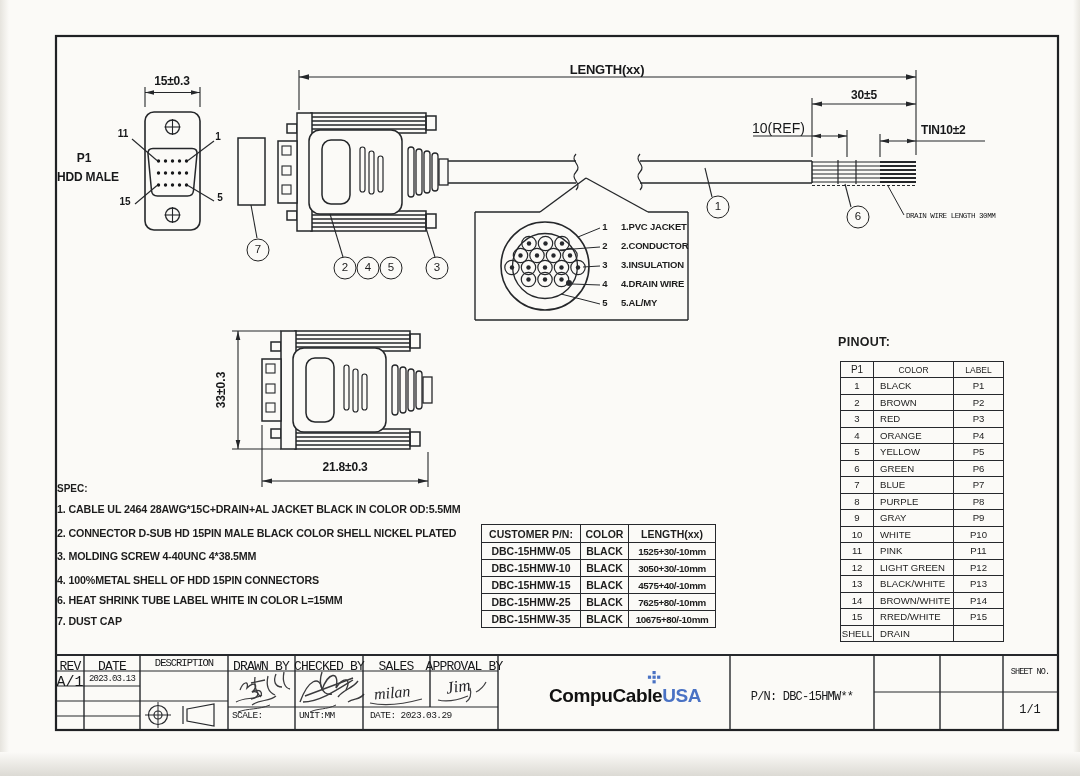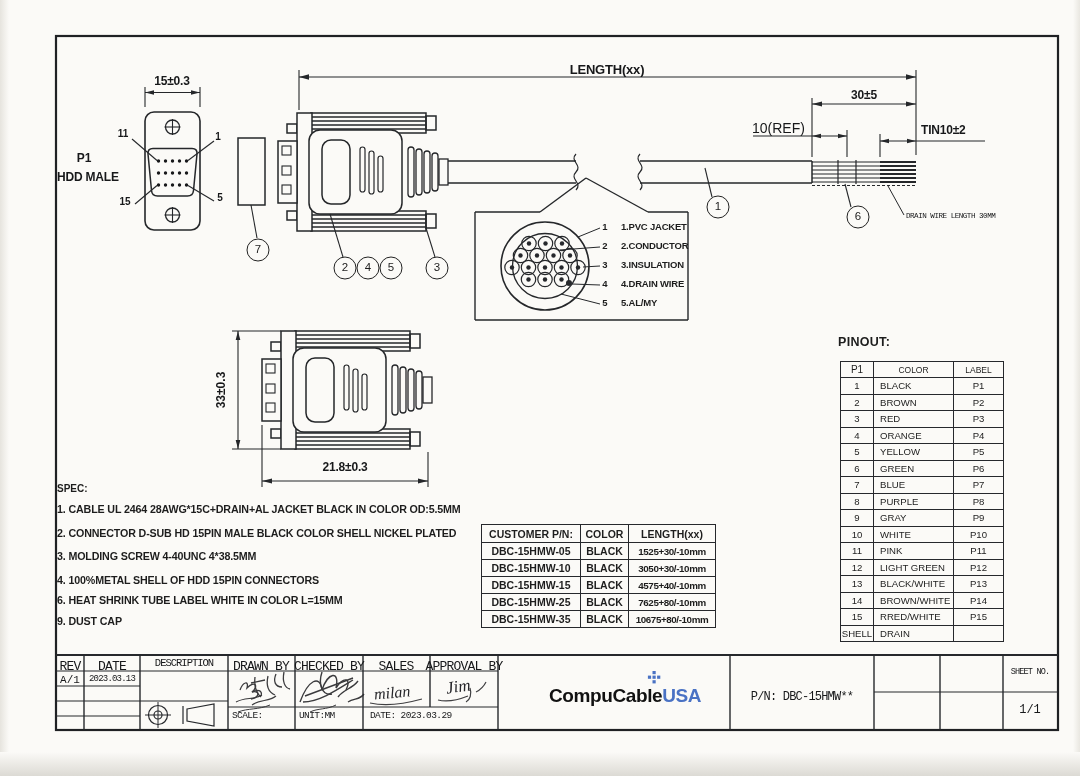--- a/index.html
+++ b/index.html
@@ -407,21 +407,21 @@
 
       <div class="spec-item">2. CONNECTOR D-SUB HD 15PIN MALE BLACK COLOR SHELL NICKEL PLATED</div>
 
       <div class="spec-item">3. MOLDING SCREW 4-40UNC 4*38.5MM</div>
 
       <div class="spec-item">4. 100%METAL SHELL OF HDD 15PIN CONNECTORS</div>
 
 
       <div class="spec-item">6. HEAT SHRINK TUBE LABEL WHITE IN COLOR L=15MM</div>
 
-      <div class="spec-item">9. DUST CAP</div>
+      <div class="spec-item">7. DUST CAP</div>
 
   </div>
 </div>
 
 <table class="dtab ctab">
   <colgroup>
       <col style="width:99px">
       <col style="width:48px">
       <col style="width:87px">
     </colgroup>
@@ -583,21 +583,21 @@
 </table>
 
 <div class="lbl tb tb-h cx" style="left:70px;top:659px">REV</div>
 <div class="lbl tb tb-h cx" style="left:112px;top:659px">DATE</div>
 <div class="lbl tb cx" style="left:184px;top:657px;font-size:10.5px;letter-spacing:-1px">DESCRIPTION</div>
 <div class="lbl tb tb-h cx" style="left:261px;top:659px">DRAWN BY</div>
 <div class="lbl tb tb-h cx" style="left:329px;top:659px">CHECKED BY</div>
 <div class="lbl tb tb-h cx" style="left:396px;top:659px">SALES</div>
 <div class="lbl tb tb-h cx" style="left:464px;top:659px">APPROVAL BY</div>
 
-<div class="lbl tb cx" style="left:70px;top:674px;font-size:11px">A/1</div>
+<div class="lbl tb cx" style="left:70px;top:674px;font-size:15px">A/1</div>
 <div class="lbl tb cx" style="left:112px;top:674px;font-size:9px;letter-spacing:-0.8px">2023.03.13</div>
 
 <div class="lbl tb" style="left:232px;top:710px;font-size:9.5px;letter-spacing:-0.6px">SCALE:</div>
 <div class="lbl tb" style="left:299px;top:710px;font-size:9.5px;letter-spacing:-0.6px">UNIT:MM</div>
 <div class="lbl tb" style="left:370px;top:710px;font-size:9.5px;letter-spacing:-0.6px">DATE: 2023.03.29</div>
 
 <div class="lbl sig" style="left:374px;top:684px;font-size:16px;transform:rotate(-5deg)">milan</div>
 <div class="lbl sig" style="left:446px;top:677px;font-size:17px;transform:rotate(-8deg)">Jim</div>
 
 <div class="logo">

